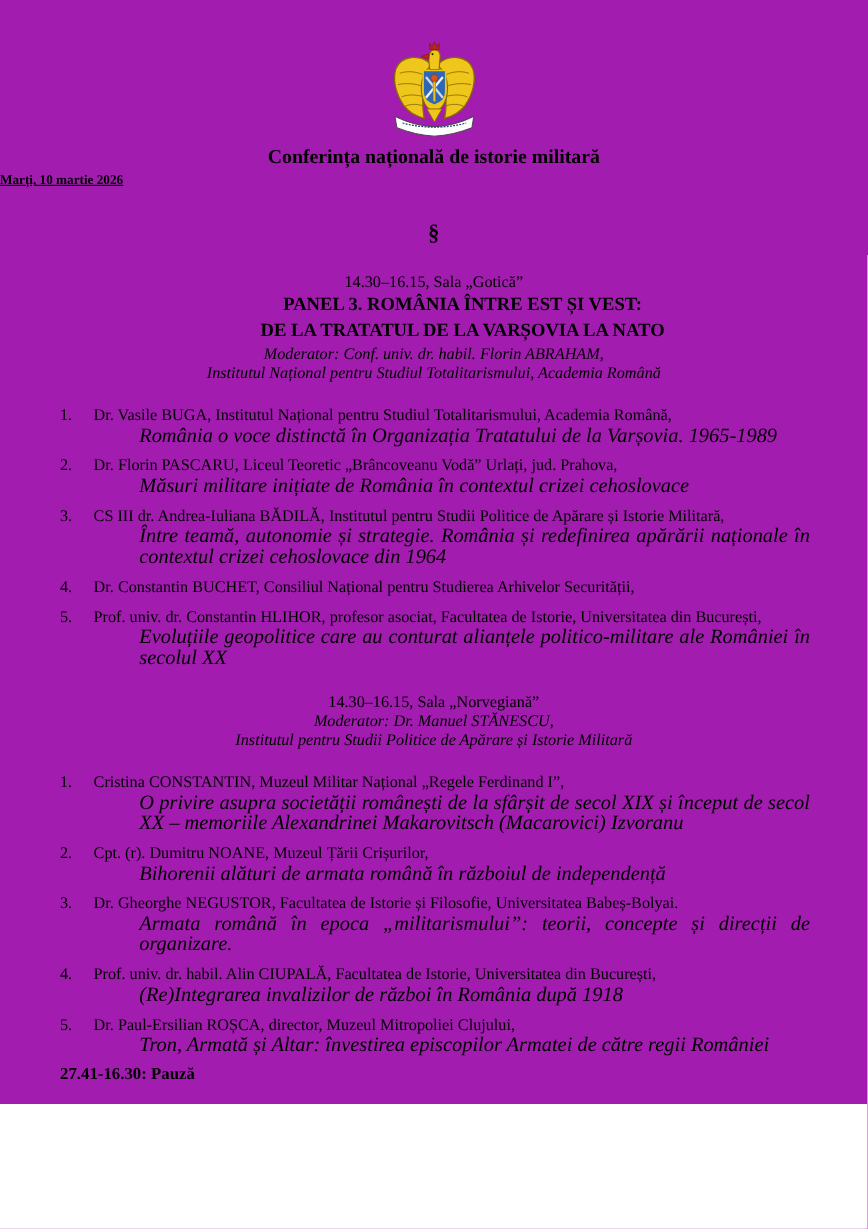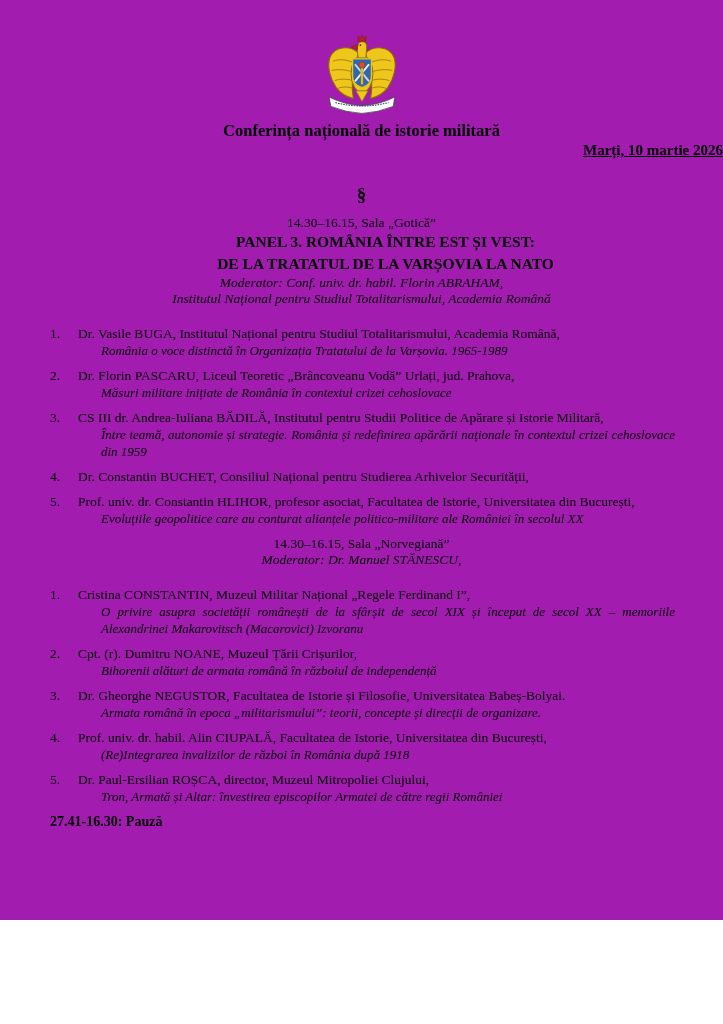--- a/index.html
+++ b/index.html
@@ -15,47 +15,47 @@
   }
   .logo-wrap { text-align: center; padding-top: 33px; height: 82px; }
   .doc-title {
     margin-top: 6px;
     text-align: center;
     font-weight: bold;
     font-size: 16.5px;
     line-height: 20px;
   }
   .doc-date {
-    text-align: right;
-    font-weight: bold;
-    font-size: 15px;
+    text-align: left;
+    font-weight: bold;
+    font-size: 11px;
     line-height: 19px;
     text-decoration: underline;
   }
   .section-sym {
     margin-top: 24px;
     text-align: center;
     font-weight: bold;
     font-size: 19px;
     line-height: 22px;
   }
   .panel-head { text-align: center; }
-  .schedule { font-size: 13.5px; line-height: 17px; margin-top: 8px; }
+  .schedule { font-size: 13.5px; line-height: 17px; margin-top: 20px; }
   .panel-title { font-weight: bold; font-size: 15.5px; line-height: 22px; margin-left: 48px; }
   .moderator { font-style: italic; font-size: 13.5px; line-height: 16px; }
   .items { padding: 0 48px 0 50px; margin-top: 18px; }
   .item { margin-bottom: 8px; }
   .item-head { display: flex; font-size: 13.5px; line-height: 17px; }
   .num { flex: 0 0 28px; width: 28px; }
   .speaker { flex: 1; text-align: justify; }
   .paper {
     font-style: italic;
-    font-size: 13px;
+    font-size: 17px;
     line-height: 17px;
-    margin-left: 51px;
+    margin-left: 66px;
     text-align: justify;
   }
   .break-line {
     margin-top: 8px;
     padding: 0 50px;
     font-weight: bold;
     font-size: 14px;
     line-height: 18px;
   }
   .footer {
@@ -134,41 +134,42 @@
         <span class="num">2.</span>
         <span class="speaker">Dr. Florin PASCARU, Liceul Teoretic „Brâncoveanu Vodă” Urlați, jud. Prahova,</span>
       </div>
       <div class="paper">Măsuri militare inițiate de România în contextul crizei cehoslovace</div>
     </div>
     <div class="item">
       <div class="item-head">
         <span class="num">3.</span>
         <span class="speaker">CS III dr. Andrea-Iuliana BĂDILĂ, Institutul pentru Studii Politice de Apărare și Istorie Militară,</span>
       </div>
-      <div class="paper">Între teamă, autonomie și strategie. România și redefinirea apărării naționale în contextul crizei cehoslovace din 1959</div>
+      <div class="paper">Între teamă, autonomie și strategie. România și redefinirea apărării naționale în contextul crizei cehoslovace din 1964</div>
     </div>
     <div class="item">
       <div class="item-head">
         <span class="num">4.</span>
         <span class="speaker">Dr. Constantin BUCHET, Consiliul Național pentru Studierea Arhivelor Securității,</span>
       </div>
     </div>
     <div class="item">
       <div class="item-head">
         <span class="num">5.</span>
         <span class="speaker">Prof. univ. dr. Constantin HLIHOR, profesor asociat, Facultatea de Istorie, Universitatea din București,</span>
       </div>
       <div class="paper">Evoluțiile geopolitice care au conturat alianțele politico-militare ale României în secolul XX</div>
     </div>
   </div>
 
   <div class="panel-head">
     <div class="schedule">14.30–16.15, Sala „Norvegiană”</div>
     <div class="moderator">
       <div>Moderator: Dr. Manuel STĂNESCU,</div>
+      <div>Institutul pentru Studii Politice de Apărare și Istorie Militară</div>
     </div>
   </div>
 
   <div class="items">
     <div class="item">
       <div class="item-head">
         <span class="num">1.</span>
         <span class="speaker">Cristina CONSTANTIN, Muzeul Militar Național „Regele Ferdinand I”,</span>
       </div>
       <div class="paper">O privire asupra societății românești de la sfârșit de secol XIX și început de secol XX – memoriile Alexandrinei Makarovitsch (Macarovici) Izvoranu</div>

